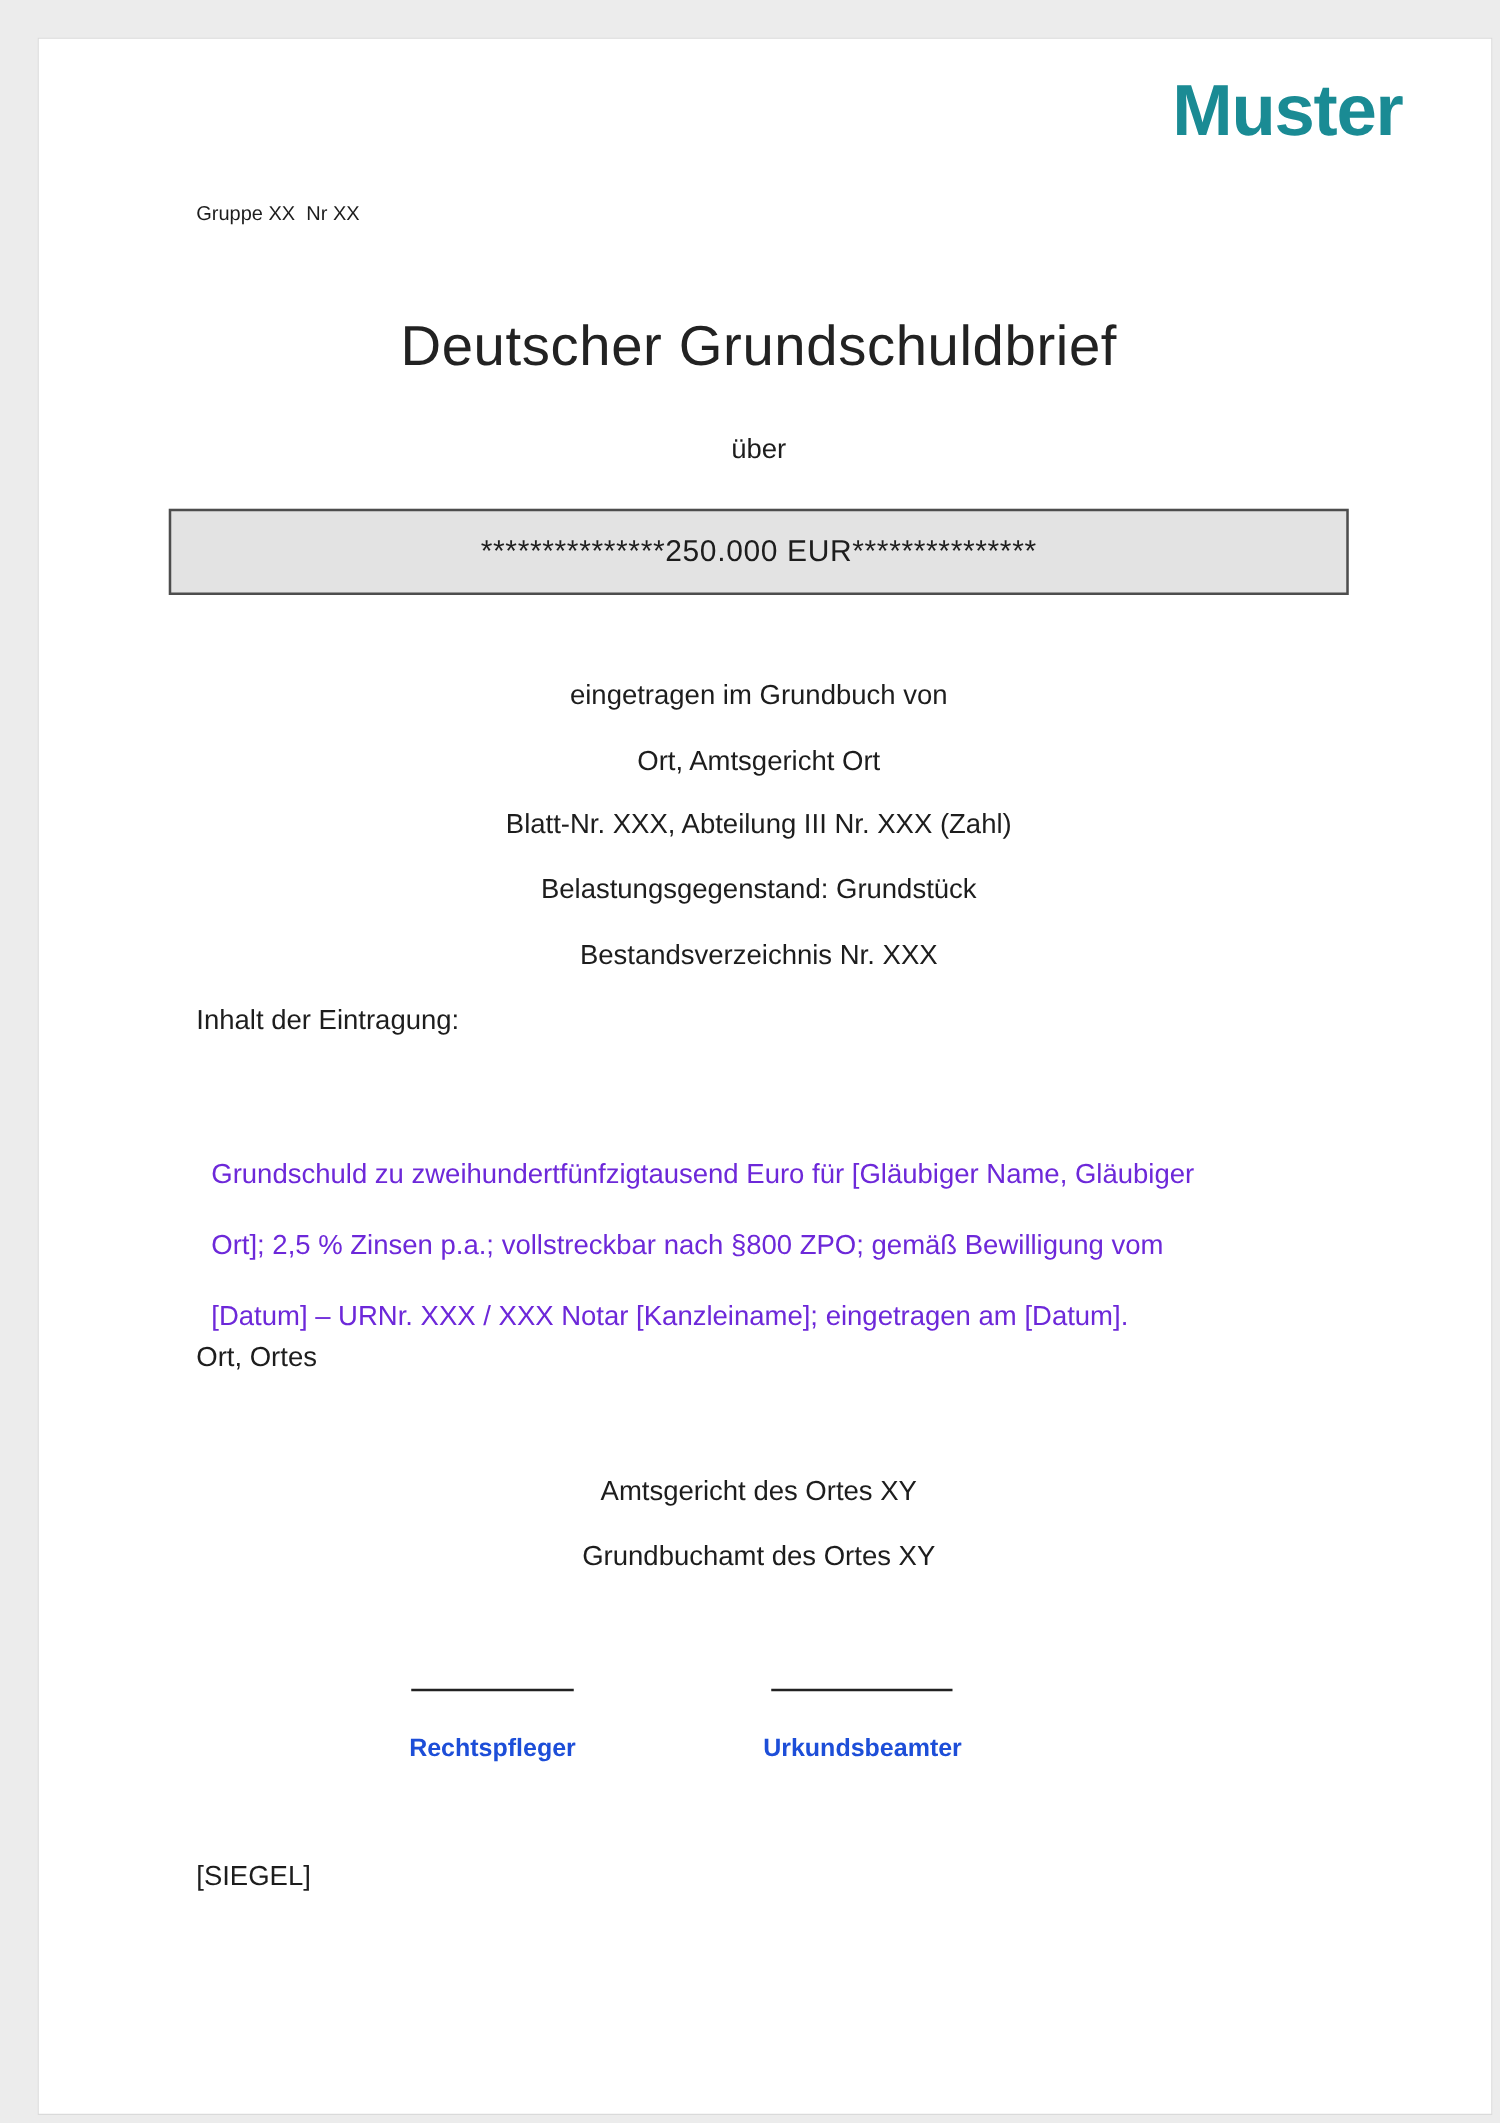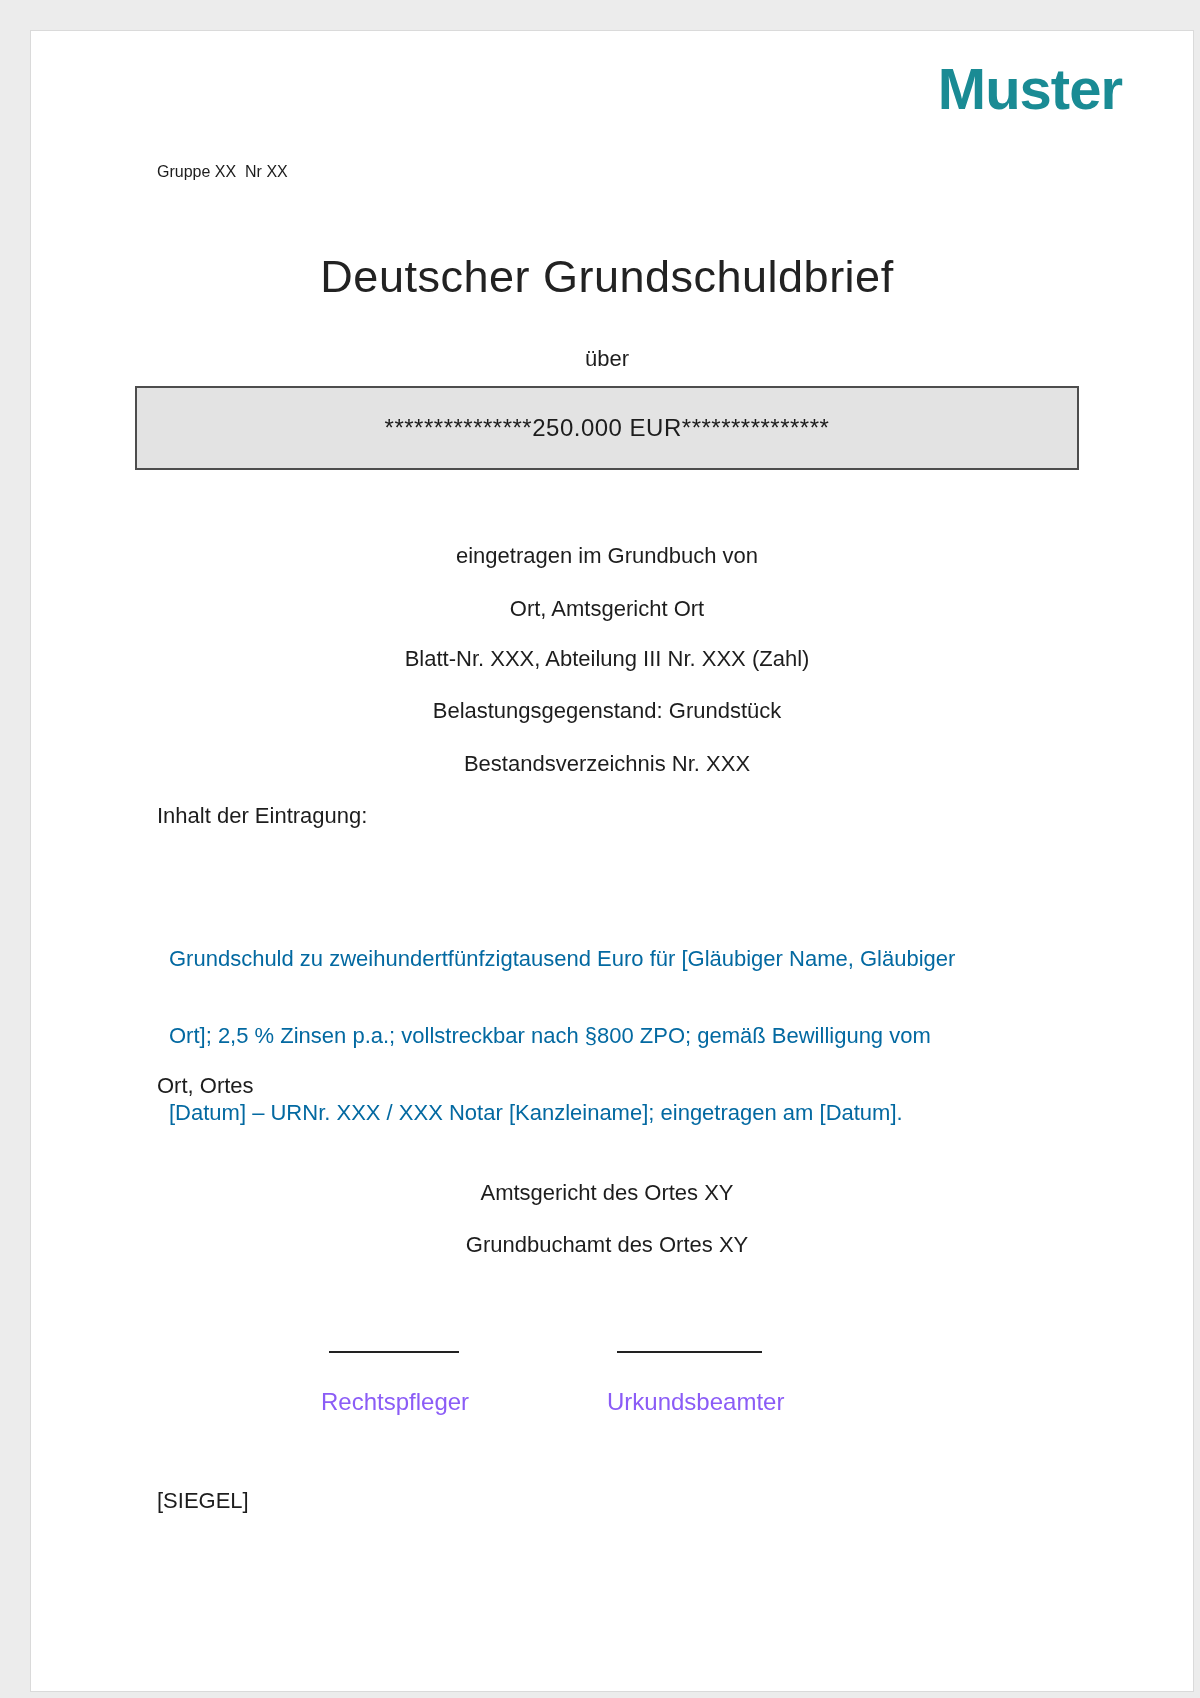--- a/index.html
+++ b/index.html
@@ -31,32 +31,32 @@
   }
   .doc-title {
     font-size: 45px;
     font-weight: 400;
     color: #222222;
     line-height: 1.1;
     letter-spacing: 0.5px;
   }
   .center-col { left: 133px; width: 924px; text-align: center; }
   .amount-box {
-    left: 123px; top: 374px;
-    width: 944px; height: 84px;
+    left: 123px; top: 395px;
+    width: 944px; height: 69px;
     background: #e3e3e3;
     border: 2px solid #4d4d4d;
     display: flex;
     align-items: center;
     justify-content: center;
   }
   .amount-text { font-size: 24px; color: #1d1d1d; letter-spacing: 0.5px; }
-  .para-line { font-size: 22px; line-height: 33px; color: #0369a1; white-space: nowrap; margin-top: 20px; }
+  .para-line { font-size: 22px; line-height: 33px; color: #6d28d9; white-space: nowrap; }
   .sig-rule { border-top: 2px solid #222222; height: 0; }
-  .sig-label { font-size: 24px; color: #8b5cf6; text-align: center; }
+  .sig-label { font-size: 20px; color: #1d4ed8; text-align: center; font-weight: bold; }
 </style>
 </head>
 <body>
 
 <div class="canvas">
 
   <div class="page"></div>
 
   <div class="abs brand" style="top: 36px; right: 78px;">Muster</div>
 

